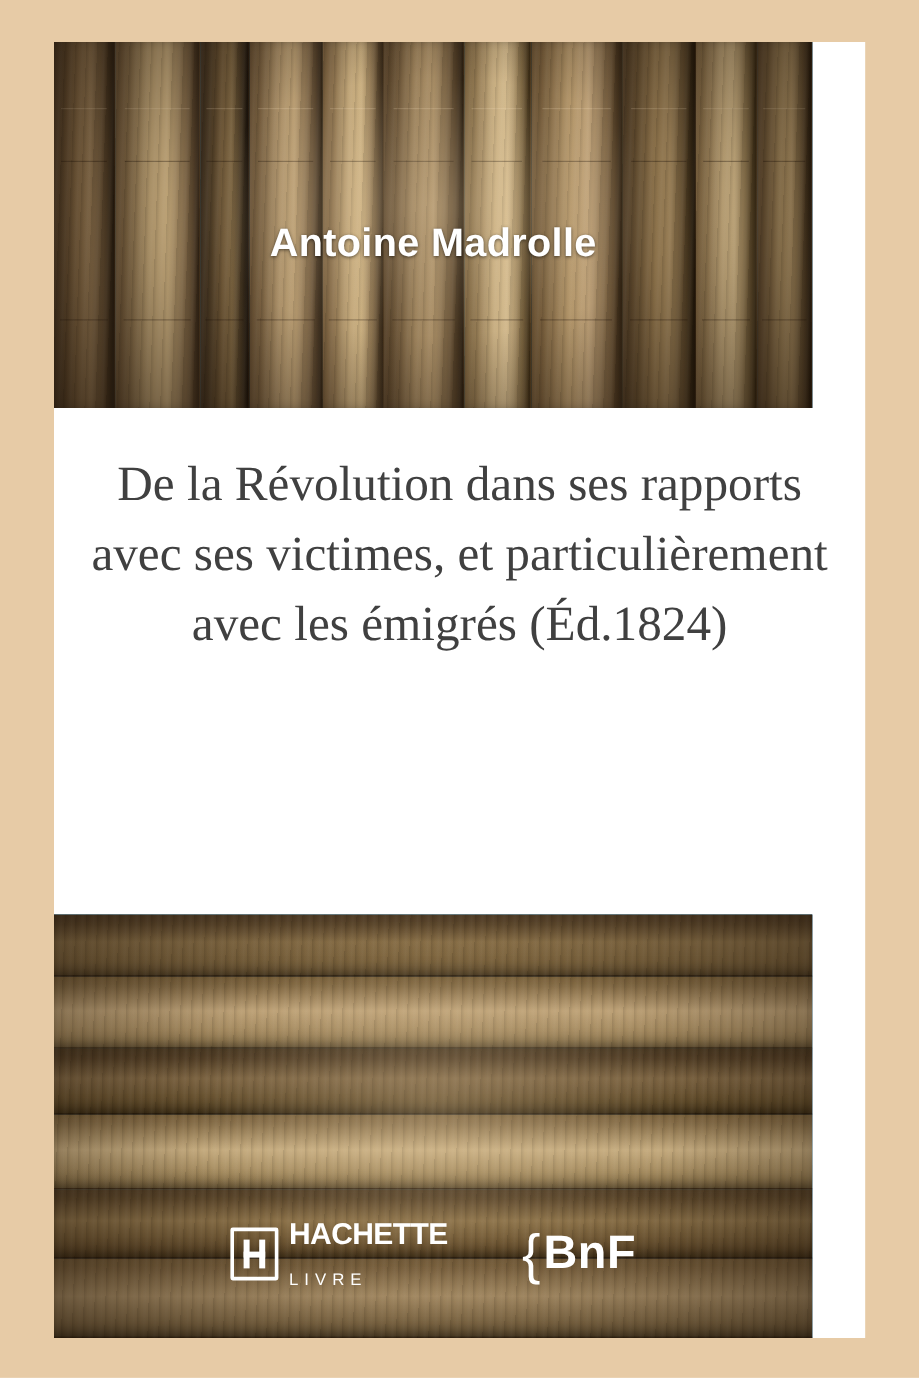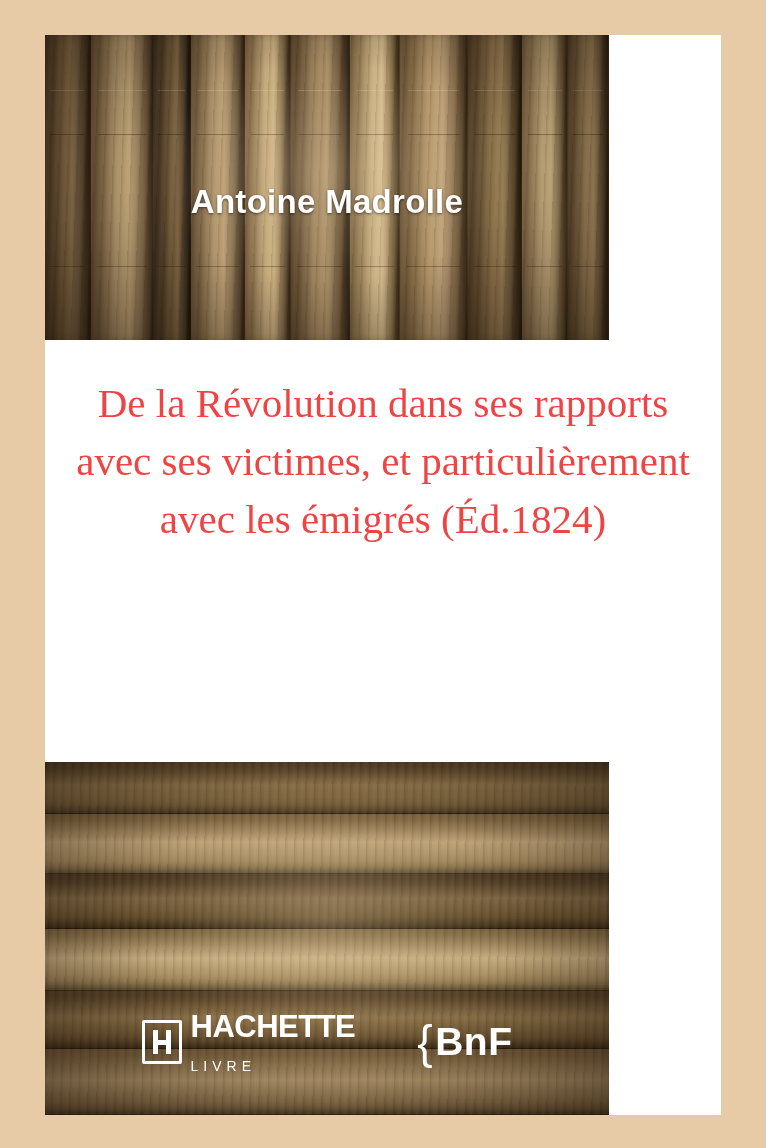--- a/index.html
+++ b/index.html
@@ -39,21 +39,21 @@
     width: 676px;
     height: 1080px;
     background: #ffffff;
     overflow: hidden;
   }
 
   
   .photo {
     position: absolute;
     left: 0;
-    width: 564px;
+    width: 632px;
     overflow: hidden;
     background: #0c4a6e;
   }
   .photo-top {
     top: 0;
     height: 305px;
   }
   .photo-bottom {
     top: 727px;
     height: 353px;
@@ -148,21 +148,21 @@
     justify-content: center;
     padding-top: 34px;
     box-sizing: border-box;
   }
   .title {
     width: 618px;
     text-align: center;
     font-family: "Liberation Serif", serif;
     font-size: 41px;
     line-height: 1.42;
-    color: #ef4444;
+    color: #404040;
     font-weight: 400;
   }
 
   
   .logos {
     position: absolute;
     left: 0;
     right: 0;
     bottom: 42px;
     display: flex;
@@ -210,21 +210,21 @@
     width: 18px;
     height: 5px;
     background: #ffffff;
   }
   .hachette .words {
     line-height: 1;
     text-align: left;
   }
   .hachette .w1 {
     font-family: "Liberation Sans", sans-serif;
-    font-size: 31px;
+    font-size: 25px;
     font-weight: 700;
     letter-spacing: -0.5px;
     display: block;
   }
   .hachette .w2 {
     font-family: "Liberation Sans", sans-serif;
     font-size: 14px;
     font-weight: 400;
     letter-spacing: 5px;
     display: block;

